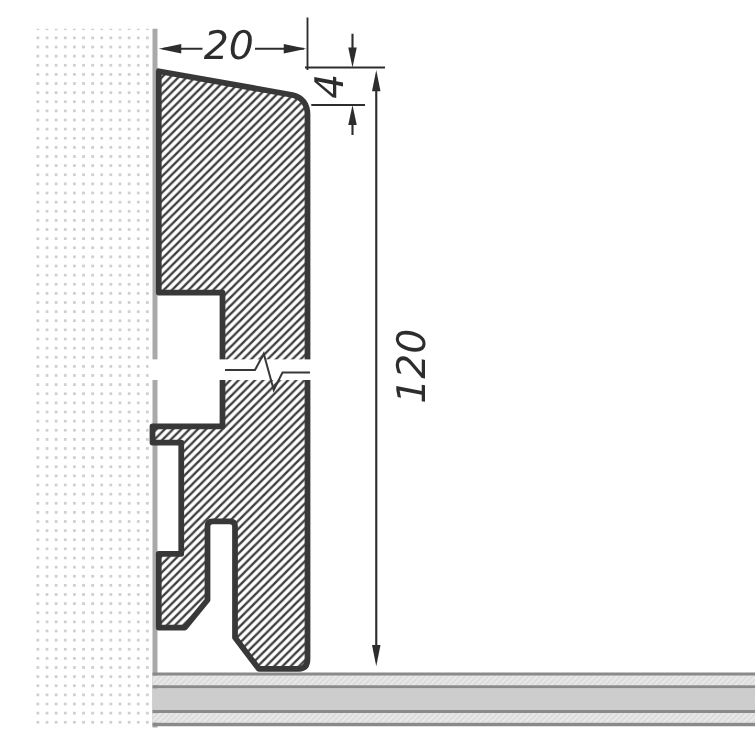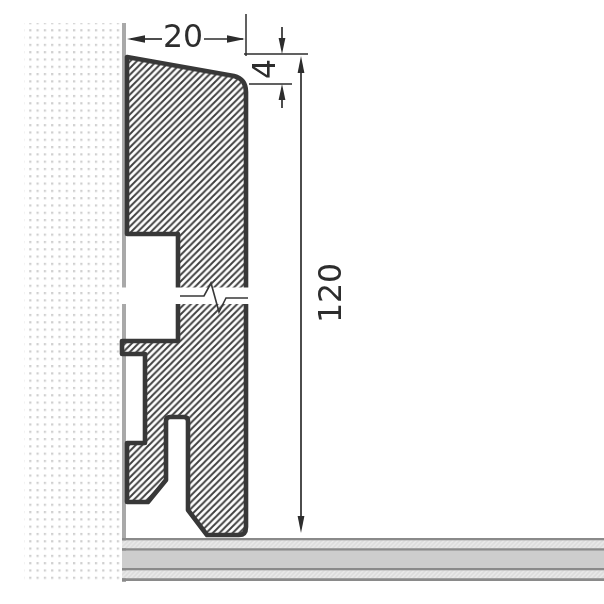--- a/index.html
+++ b/index.html
@@ -2,20 +2,21 @@
 <html><head>
 <meta charset="utf-8">
 <style>
   html,body{margin:0;padding:0;background:#ffffff;}
   #stage{
     position:relative;
     width:604px;height:604px;
     background:#ffffff;
     overflow:hidden;
     font-family:"DejaVu Sans", sans-serif;
+    font-style:italic;
   }
   svg{display:block;}
   text.dim{
     font-family:"DejaVu Sans", sans-serif;
     font-size:31.5px;
     fill:#2d2d2d;
   }
 </style>
 </head>
 <body>

